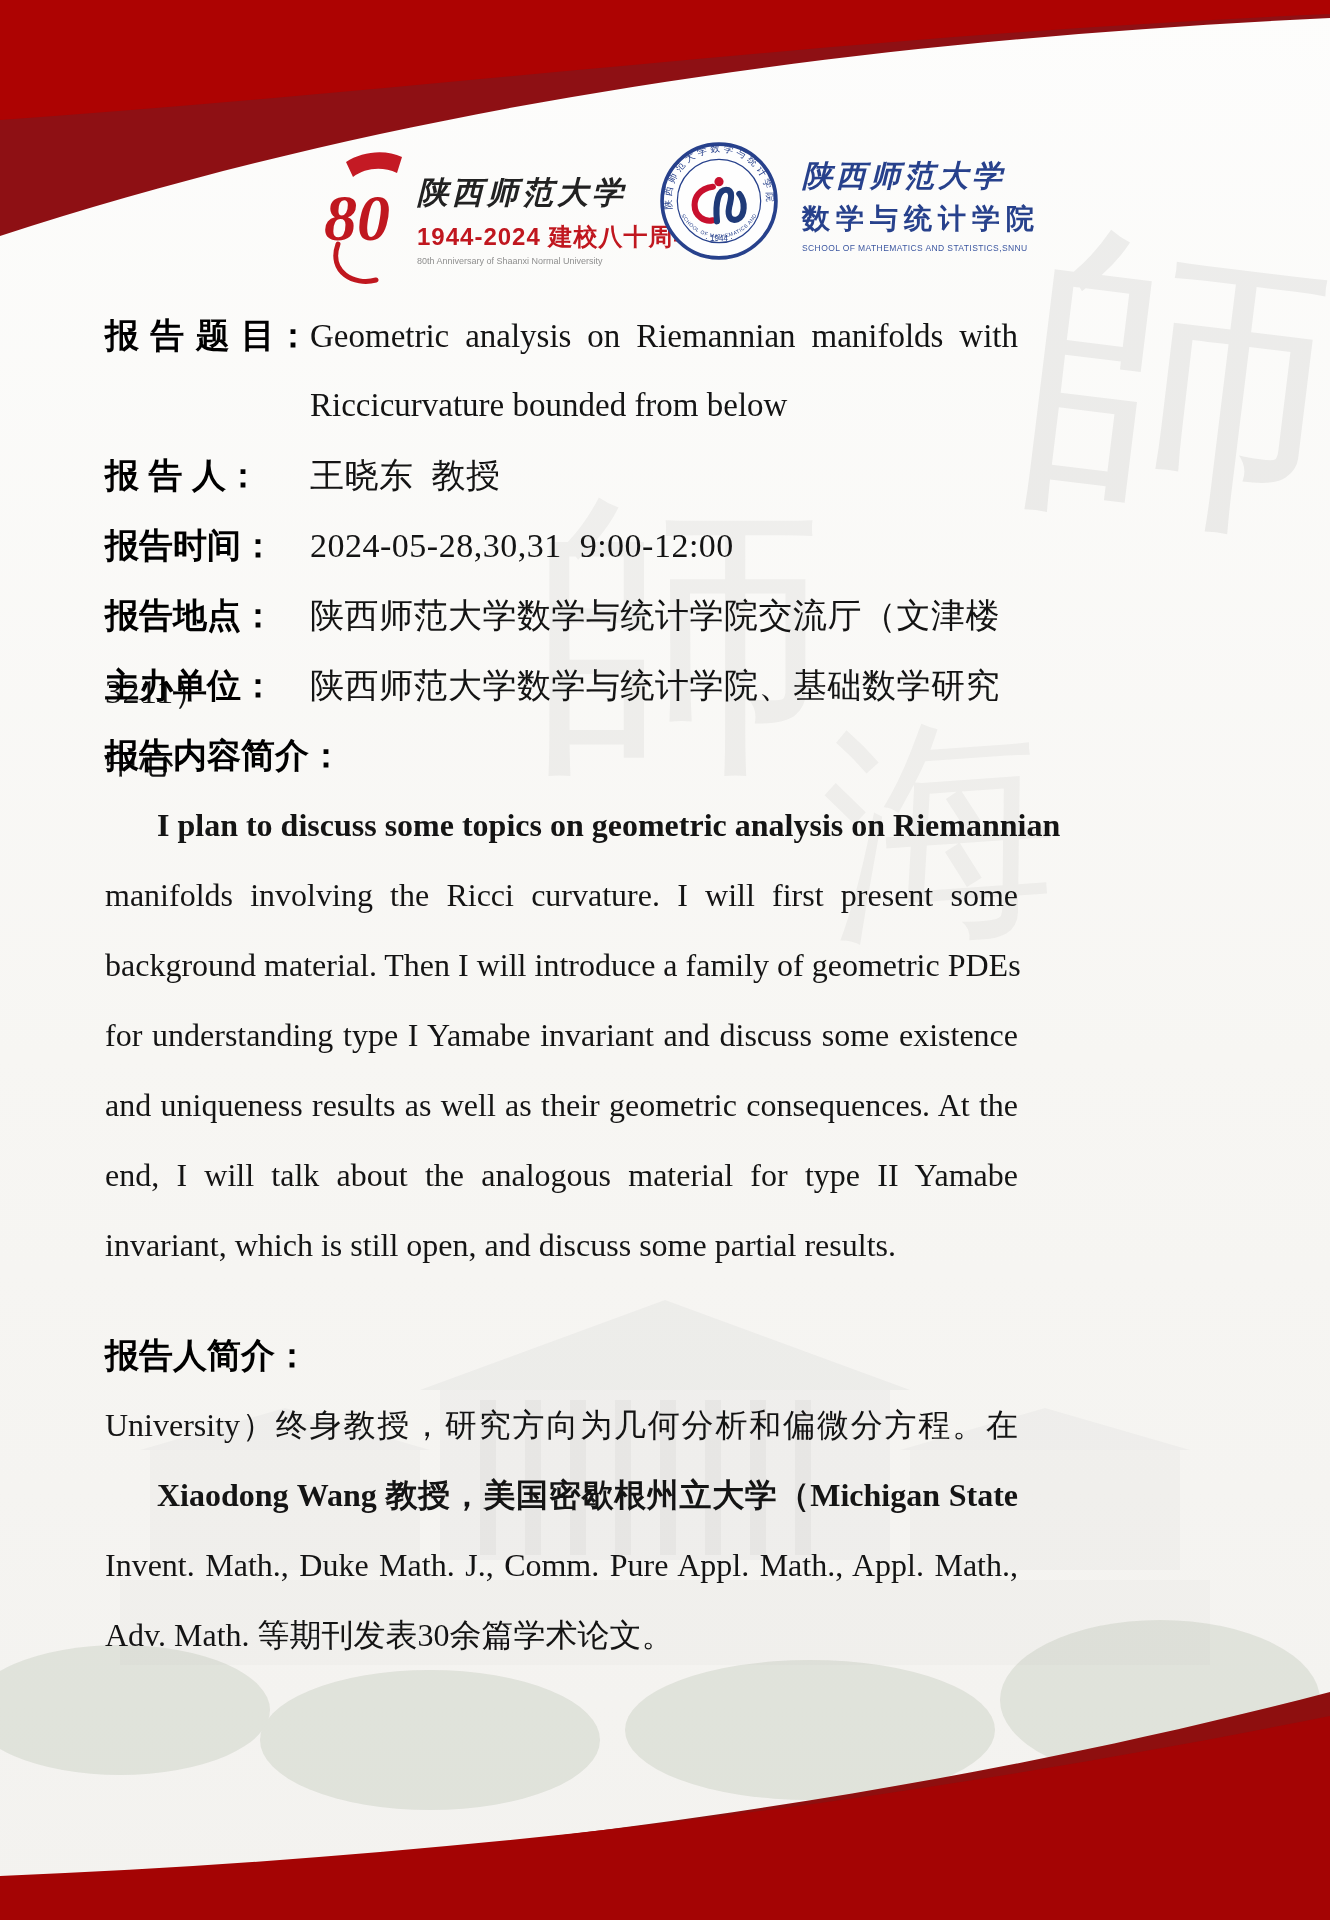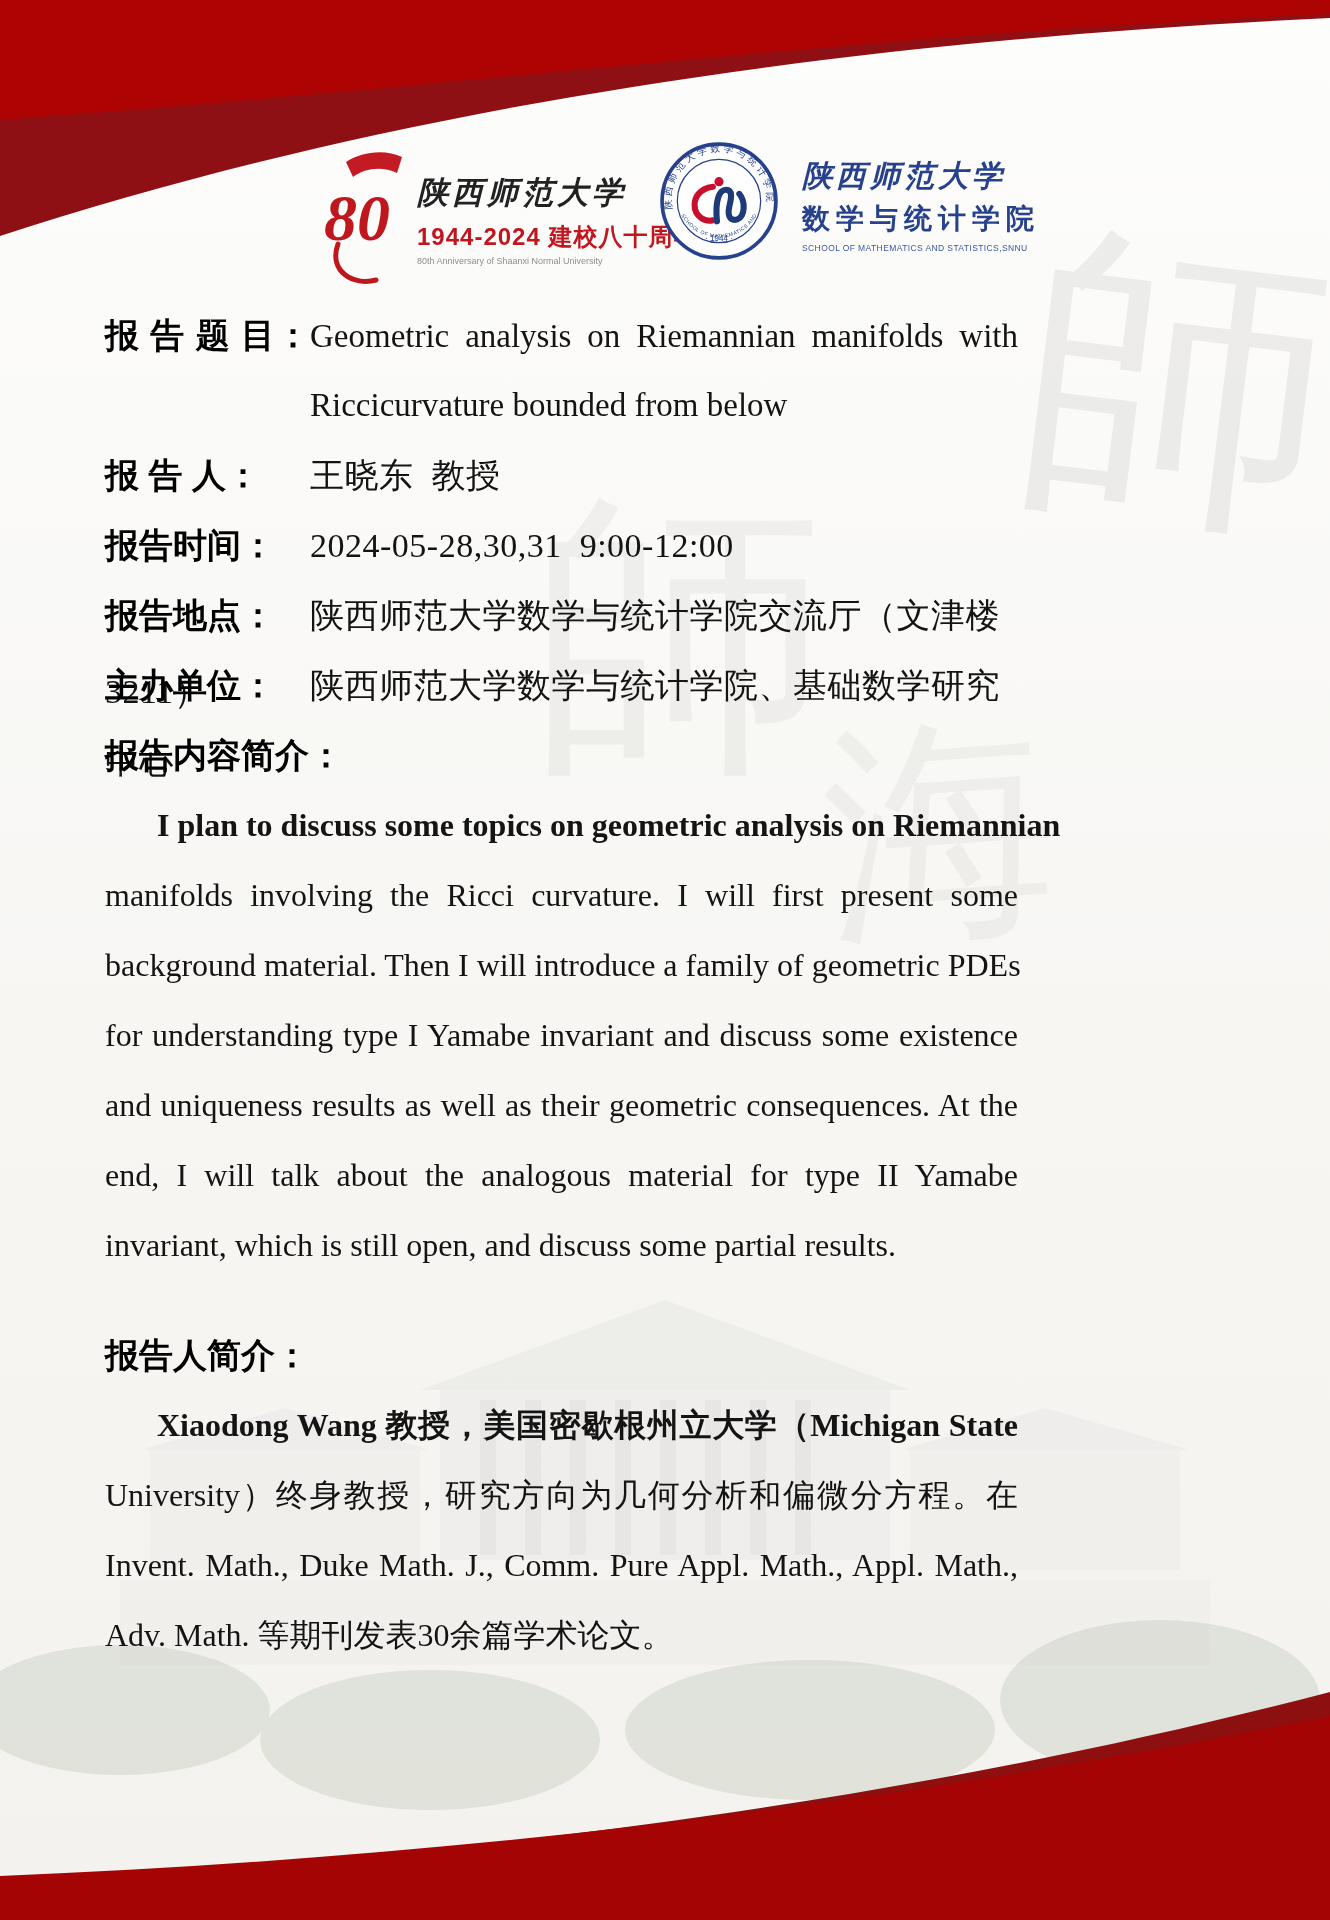--- a/index.html
+++ b/index.html
@@ -163,19 +163,19 @@
     <div class="line para-line just">background material. Then I will introduce a family of geometric PDEs</div>
     <div class="line para-line just">for understanding type I Yamabe invariant and discuss some existence</div>
     <div class="line para-line just">and uniqueness results as well as their geometric consequences. At the</div>
     <div class="line para-line just">end, I will talk about the analogous material for type II Yamabe</div>
     <div class="line para-line">invariant, which is still open, and discuss some partial results.</div>
 
     <div class="bio-gap"></div>
 
     <div class="line heading">报告人简介：</div>
 
+    <div class="line para-line just">University）终身教授，研究方向为几何分析和偏微分方程。在</div>
     <div class="line para-line just indent">Xiaodong Wang 教授，美国密歇根州立大学（Michigan State</div>
-    <div class="line para-line just">University）终身教授，研究方向为几何分析和偏微分方程。在</div>
     <div class="line para-line just">Invent. Math., Duke Math. J., Comm. Pure Appl. Math., Appl. Math.,</div>
     <div class="line para-line">Adv. Math. 等期刊发表30余篇学术论文。</div>
   </div>
 
 </div>
 
 </body></html>

